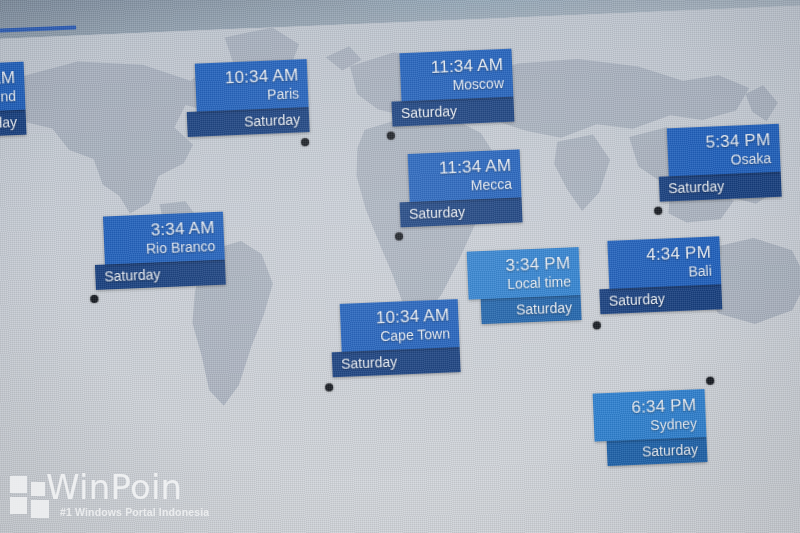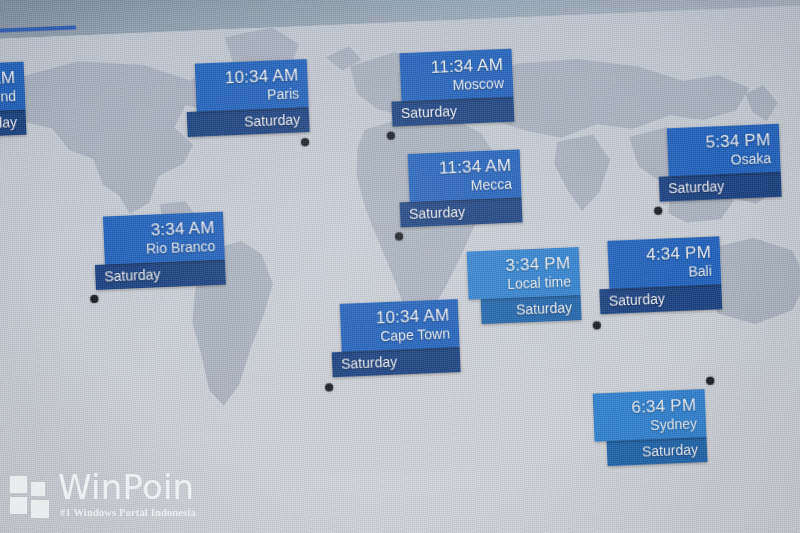--- a/index.html
+++ b/index.html
@@ -108,29 +108,29 @@
   }
 
   
   #watermark{
     position:absolute; left:10px; top:470px; width:230px; height:60px;
     opacity:.93; pointer-events:none;
   }
   #wm-logo{position:absolute; left:0; top:4px; width:42px; height:46px;}
   .wm-sq{position:absolute; background:#f2f3f4; opacity:.92;}
   #wm-text{
-    position:absolute; left:48px; top:-2px;
+    position:absolute; left:36px; top:-2px;
     font-size:34px; line-height:38px; color:#f4f5f6; opacity:.95;
     letter-spacing:.2px; font-family:"DejaVu Sans",sans-serif;
   }
   #wm-sub{
     position:absolute; left:50px; top:36px;
     font-size:10.5px; line-height:13px; color:#f2f3f4; opacity:.93;
     font-weight:bold; letter-spacing:.15px;
-    font-family:Liberation Serif, serif;
+    font-family:Liberation Sans, sans-serif;
   }
 
   
   #blurband{
     position:absolute; left:0; bottom:0; width:960px; height:150px;
     background:linear-gradient(180deg, rgba(255,255,255,0) 0%, rgba(245,247,250,.14) 100%);
     pointer-events:none;
   }
 </style>
 </head>

